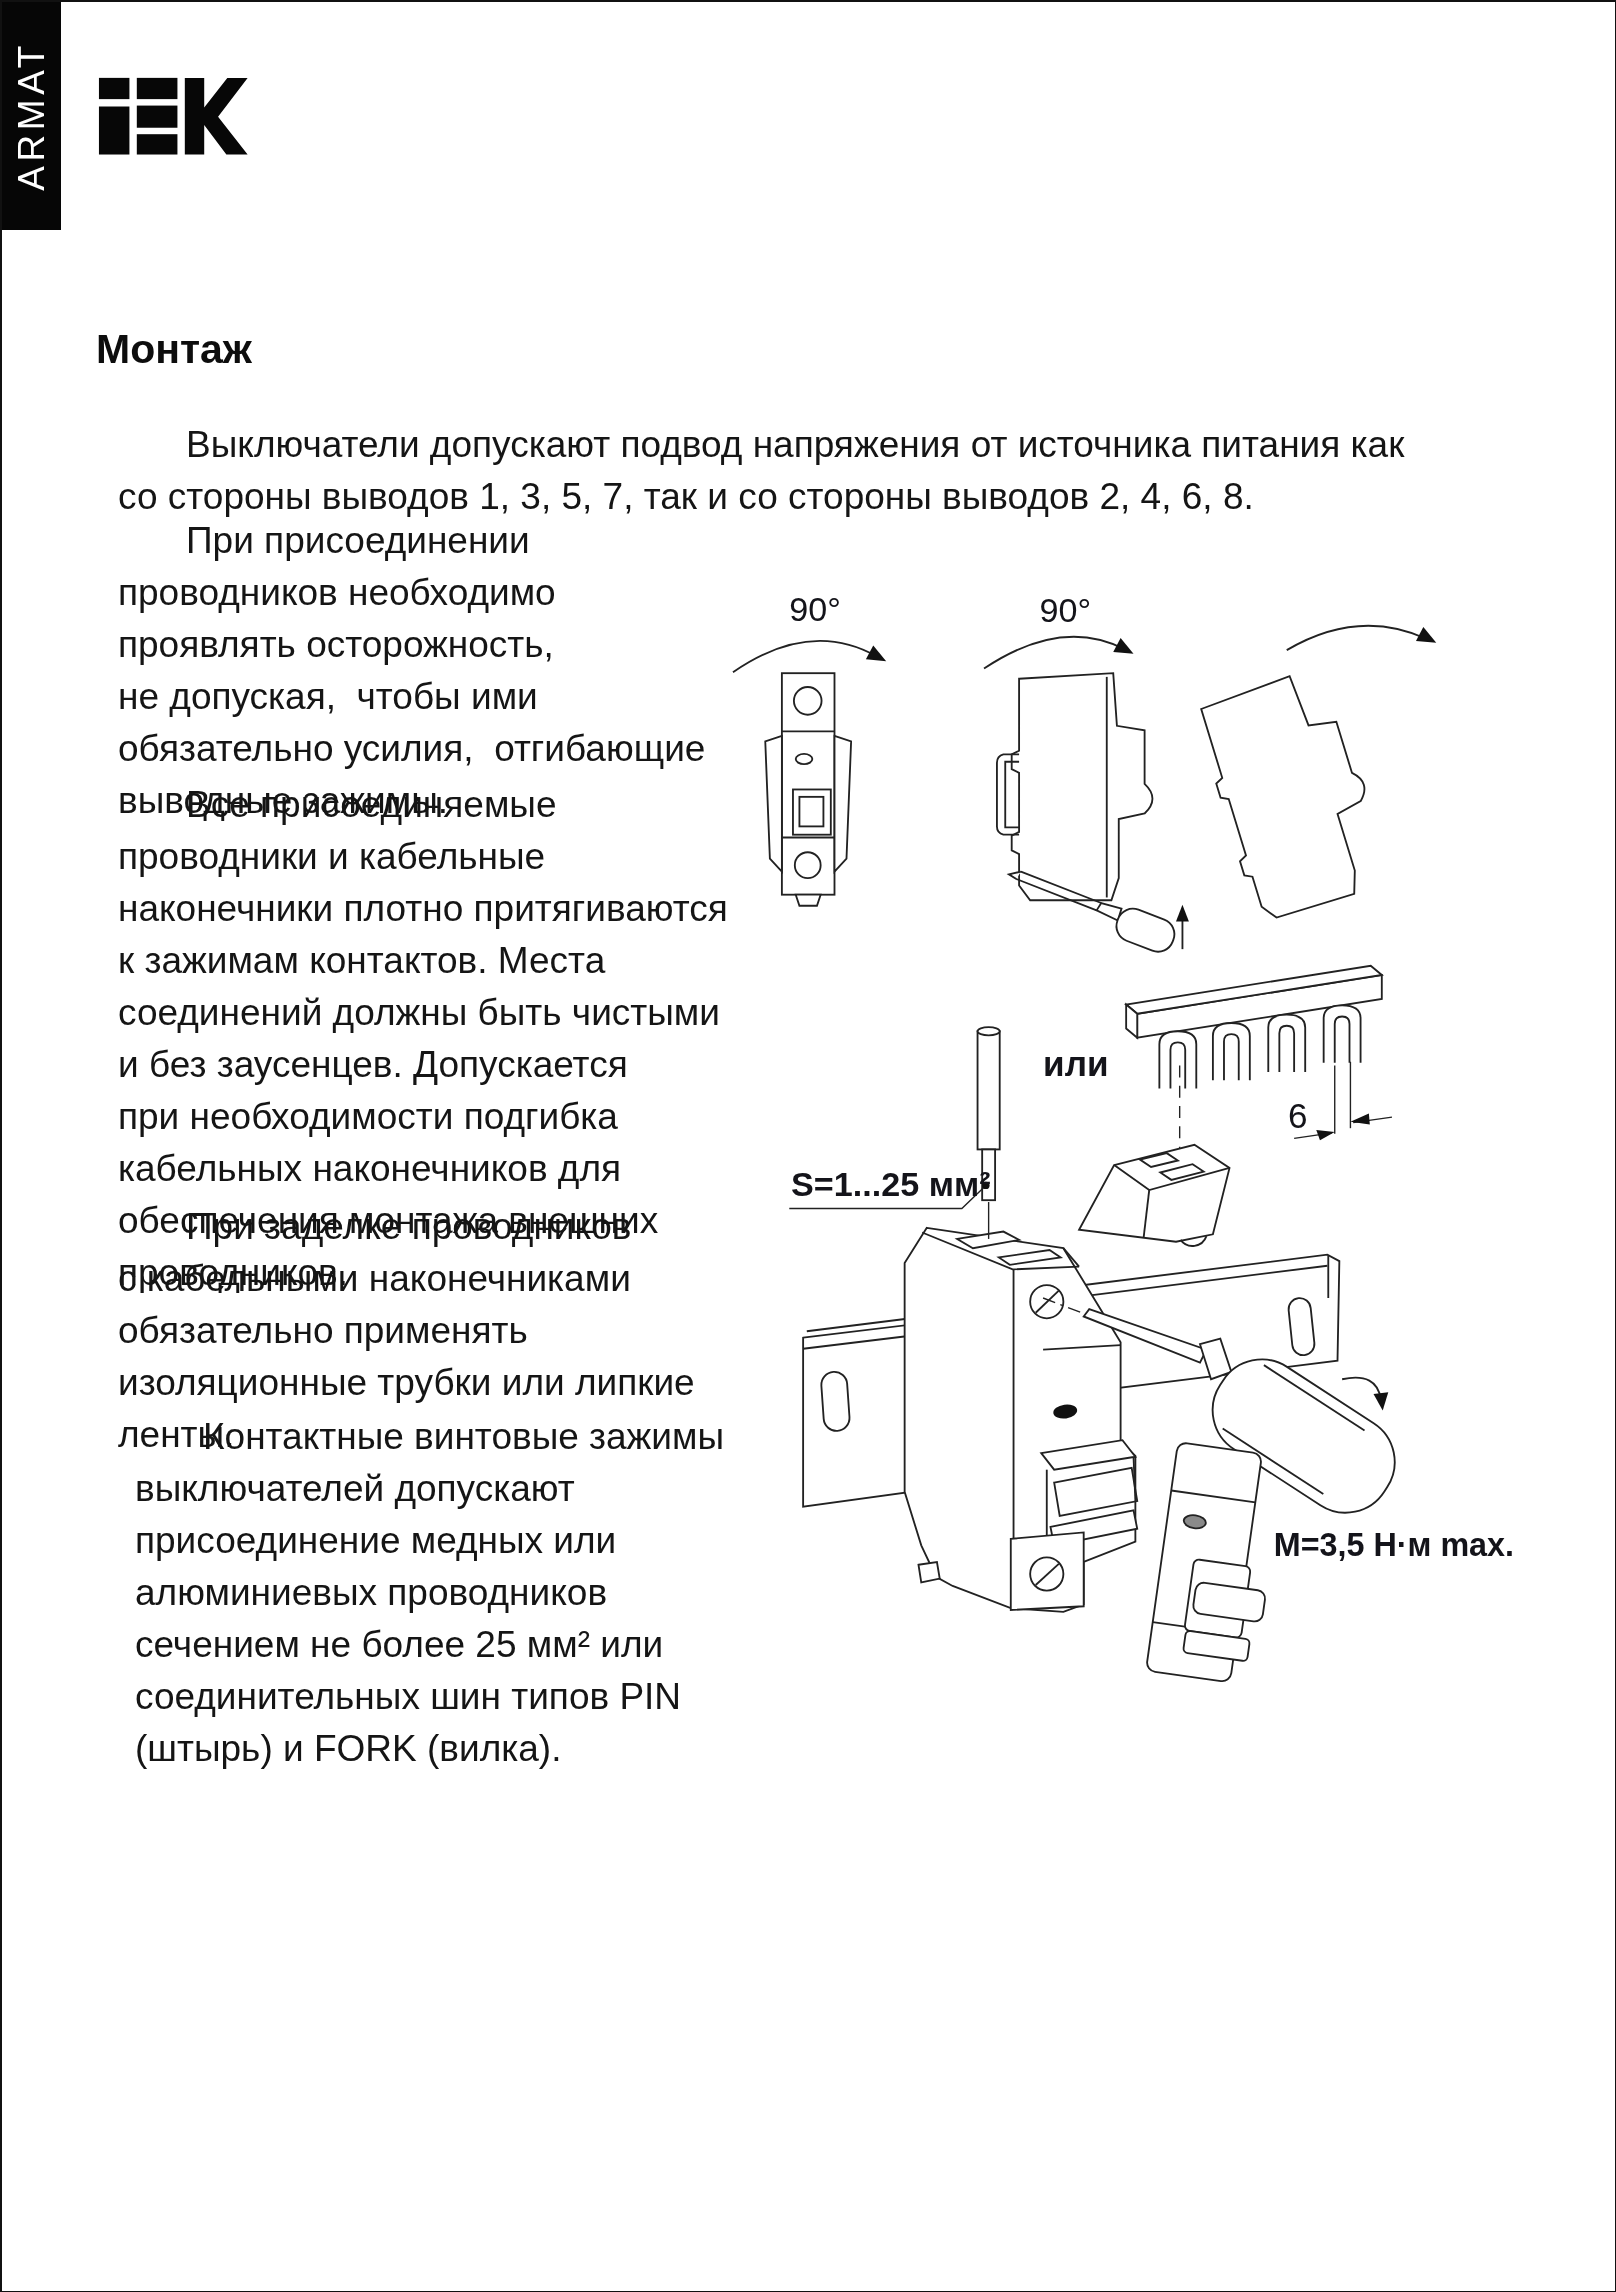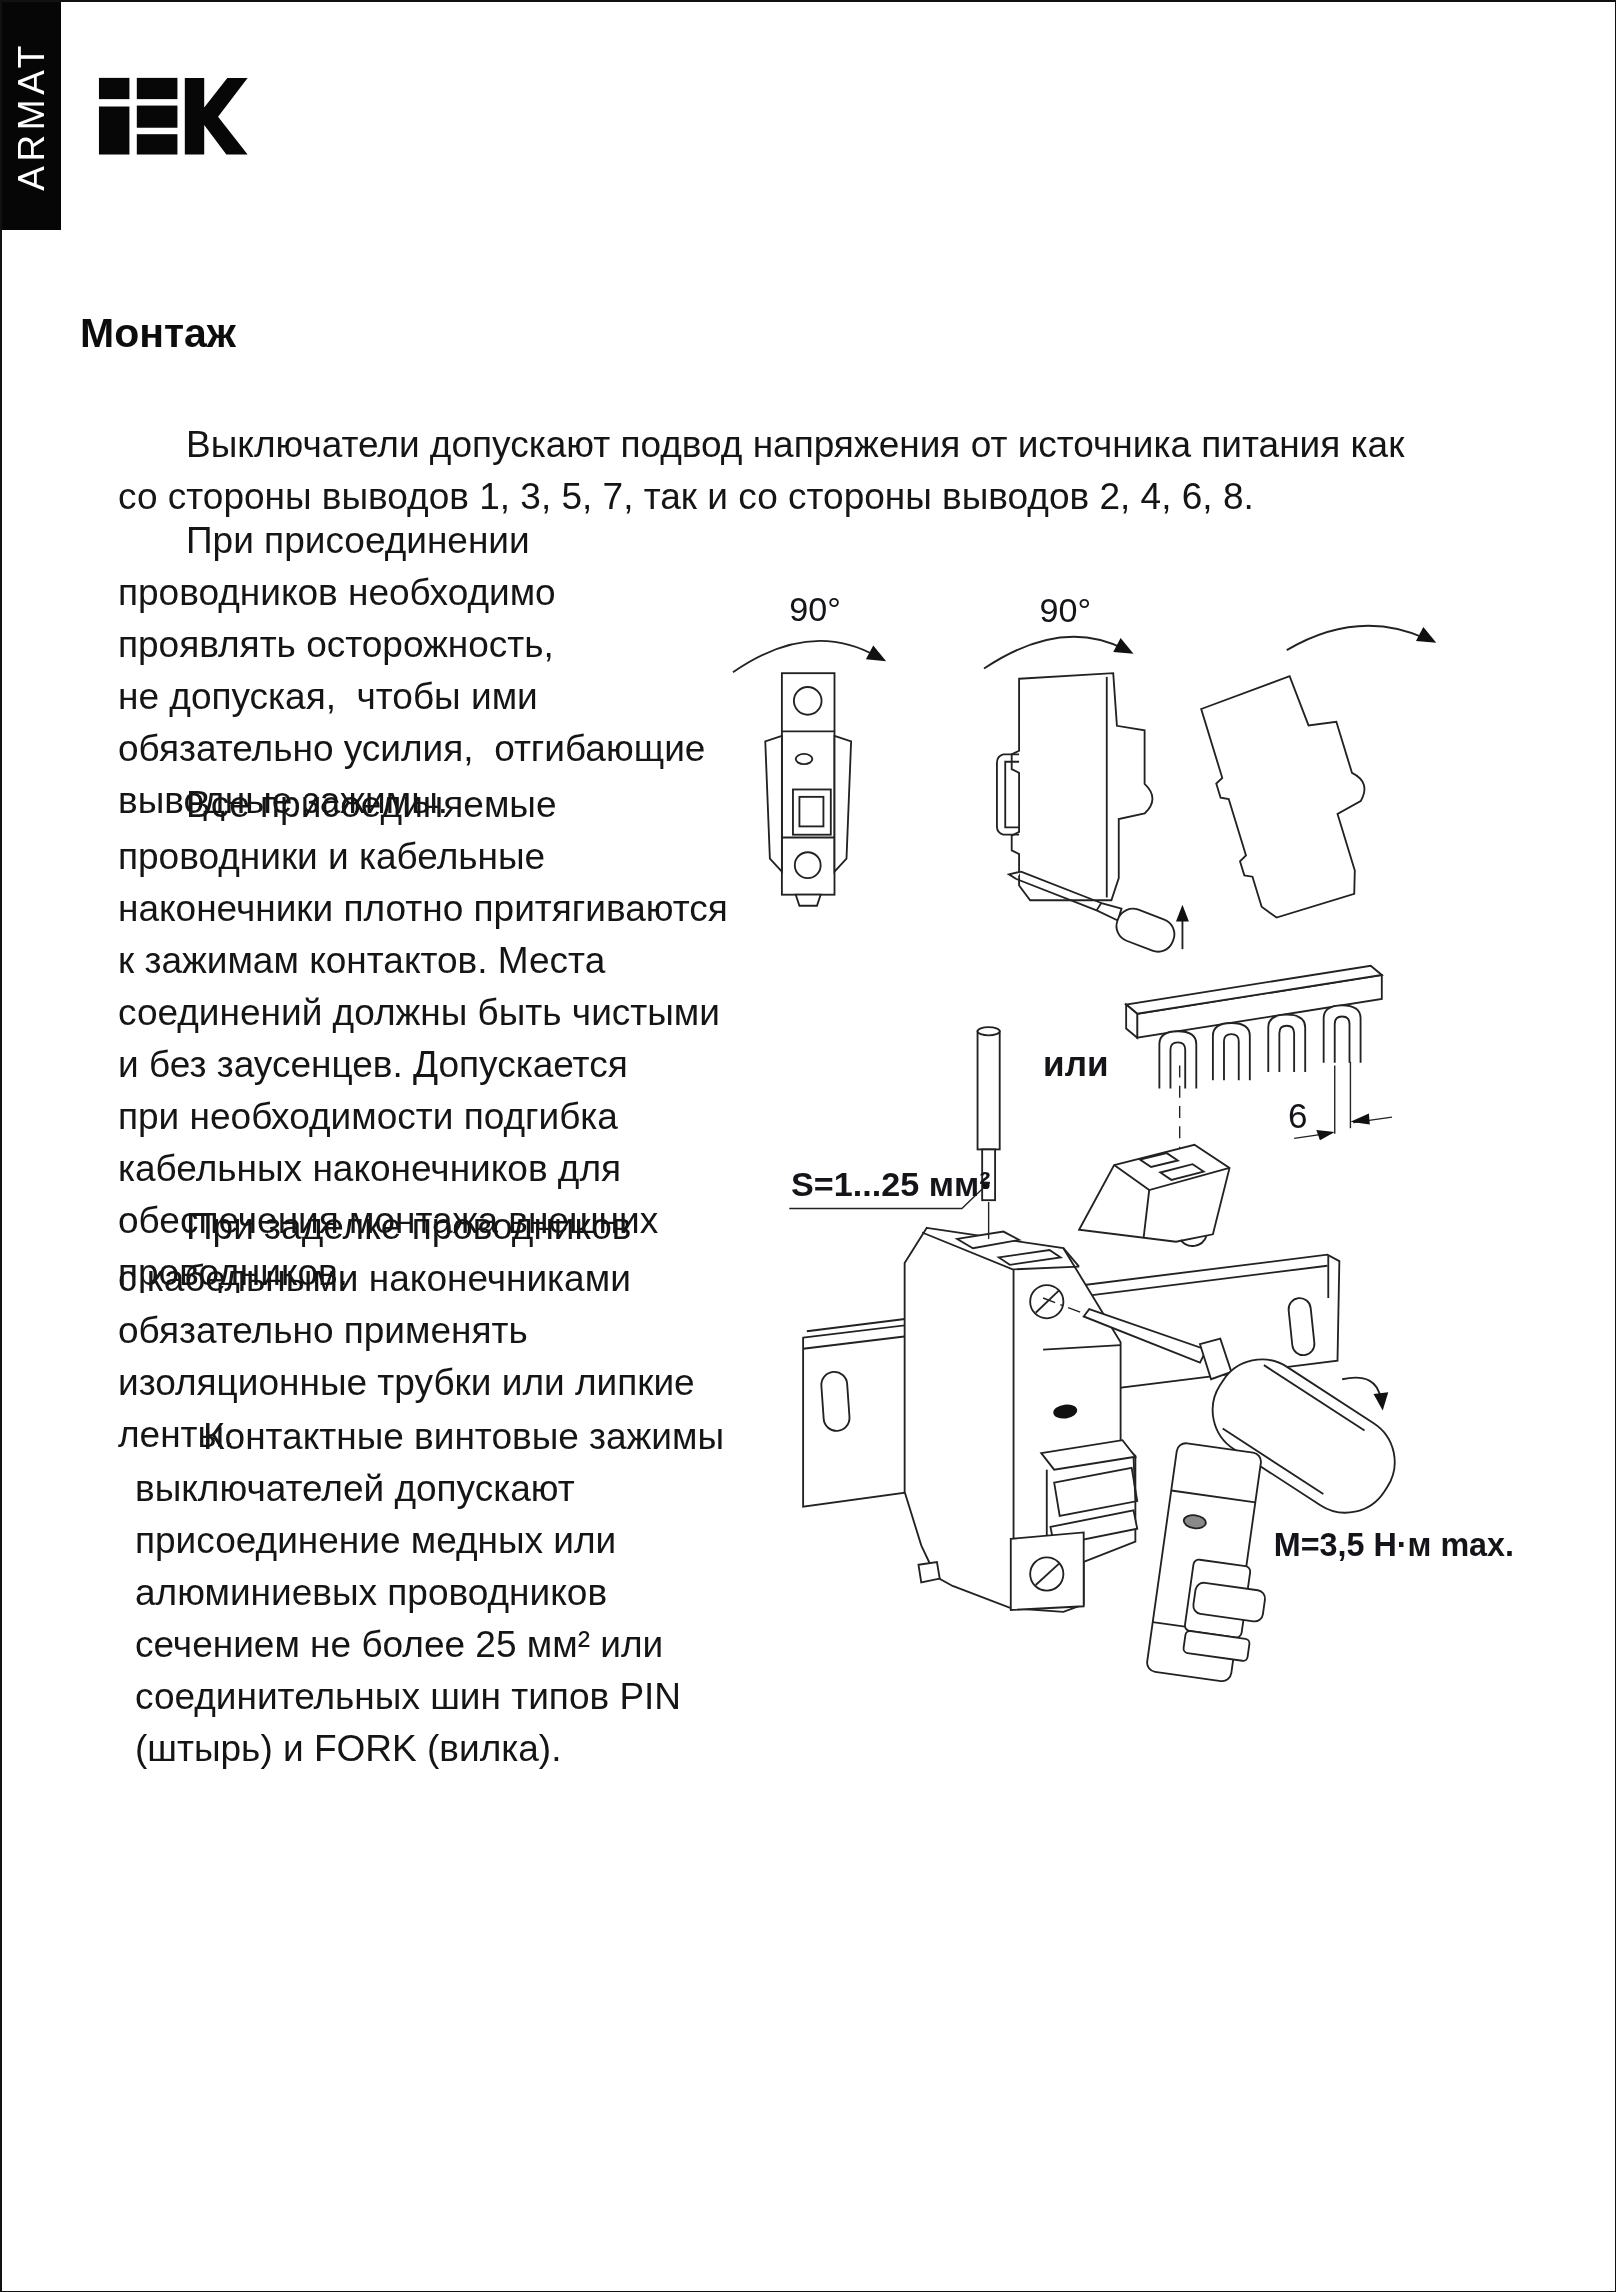--- a/index.html
+++ b/index.html
@@ -22,21 +22,21 @@
     writing-mode:vertical-rl;
     transform:rotate(180deg);
     color:#fff;
     font-size:37px;
     letter-spacing:4.6px;
     font-weight:400;
   }
   .iek-logo{position:absolute;left:0;top:0;}
   .page-title{
     position:absolute;left:78px;top:308px;
-    font-size:41px;font-weight:bold;color:#0d0d0d;margin:0;
+    font-size:41px;font-weight:bold;color:#0d0d0d;margin:16px;
   }
   .para{
     position:absolute;
     font-size:37px;line-height:52px;
     color:#151515;
     white-space:pre-wrap;
     text-indent:68px;
   }
   .p1{left:116px;top:417px;width:1403px;}
   .p2{left:116px;top:513px;width:665px;}

